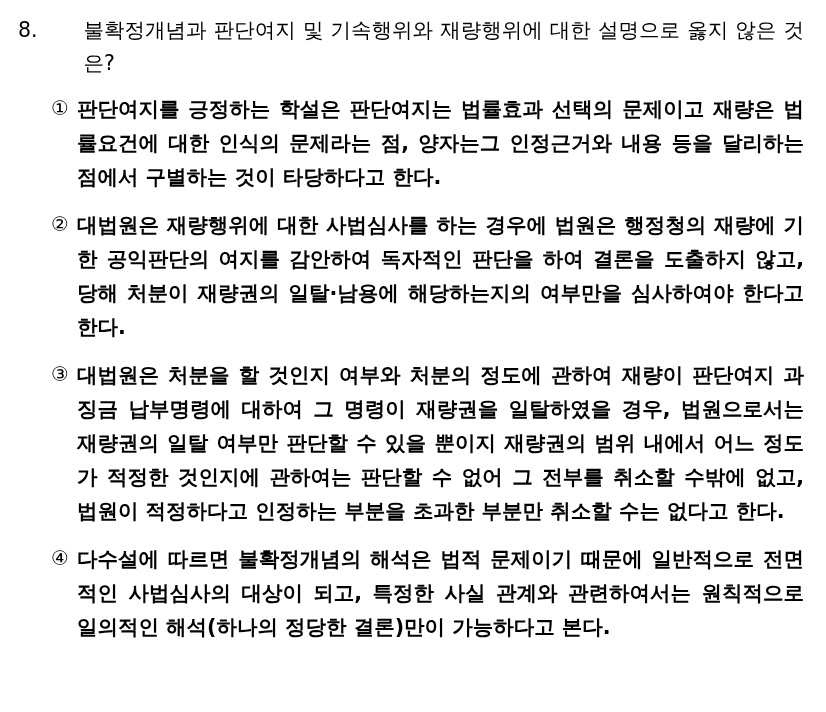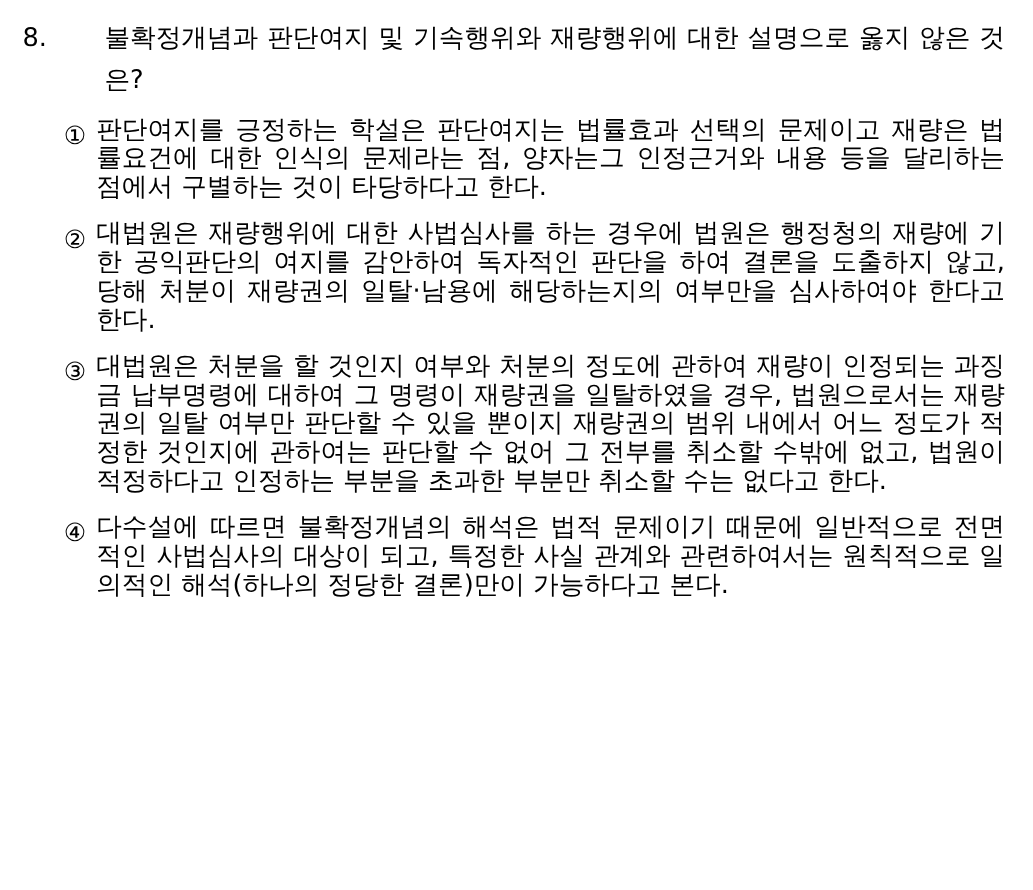--- a/index.html
+++ b/index.html
@@ -54,24 +54,25 @@
   .choice-marker {
     flex: 0 0 auto;
     font-size: 20px;
     line-height: 32.5px;
     padding-right: 8px;
     white-space: nowrap;
   }
   .choice-text {
     flex: 1 1 auto;
     font-size: 20.5px;
-    line-height: 23px;
+    line-height: 34px;
     text-align: justify;
     text-justify: inter-character;
     word-break: break-all;
+    font-weight: bold;
   }
 </style>
 </head>
 <body>
 
 <div class="page">
 
   <div class="question">
     <div class="q-number">8.</div>
     <div class="q-text">불확정개념과 판단여지 및 기속행위와 재량행위에 대한 설명으로 옳지 않은 것은?</div>
@@ -84,21 +85,21 @@
       <div class="choice-text">판단여지를 긍정하는 학설은 판단여지는 법률효과 선택의 문제이고 재량은 법률요건에 대한 인식의 문제라는 점, 양자는그 인정근거와 내용 등을 달리하는 점에서 구별하는 것이 타당하다고 한다.</div>
     </div>
 
     <div class="choice">
       <div class="choice-marker">②</div>
       <div class="choice-text">대법원은 재량행위에 대한 사법심사를 하는 경우에 법원은 행정청의 재량에 기한 공익판단의 여지를 감안하여 독자적인 판단을 하여 결론을 도출하지 않고, 당해 처분이 재량권의 일탈·남용에 해당하는지의 여부만을 심사하여야 한다고 한다.</div>
     </div>
 
     <div class="choice">
       <div class="choice-marker">③</div>
-      <div class="choice-text">대법원은 처분을 할 것인지 여부와 처분의 정도에 관하여 재량이 인정되는 과징금 납부명령에 대하여 그 명령이 재량권을 일탈하였을 경우, 법원으로서는 재량권의 일탈 여부만 판단할 수 있을 뿐이지 재량권의 범위 내에서 어느 정도가 적정한 것인지에 관하여는 판단할 수 없어 그 전부를 취소할 수밖에 없고, 법원이 적정하다고 인정하는 부분을 초과한 부분만 취소할 수는 없다고 한다.</div>
+      <div class="choice-text">대법원은 처분을 할 것인지 여부와 처분의 정도에 관하여 재량이 판단여지 과징금 납부명령에 대하여 그 명령이 재량권을 일탈하였을 경우, 법원으로서는 재량권의 일탈 여부만 판단할 수 있을 뿐이지 재량권의 범위 내에서 어느 정도가 적정한 것인지에 관하여는 판단할 수 없어 그 전부를 취소할 수밖에 없고, 법원이 적정하다고 인정하는 부분을 초과한 부분만 취소할 수는 없다고 한다.</div>
     </div>
 
     <div class="choice">
       <div class="choice-marker">④</div>
       <div class="choice-text">다수설에 따르면 불확정개념의 해석은 법적 문제이기 때문에 일반적으로 전면적인 사법심사의 대상이 되고, 특정한 사실 관계와 관련하여서는 원칙적으로 일의적인 해석(하나의 정당한 결론)만이 가능하다고 본다.</div>
     </div>
 
   </div>
 </div>
 

